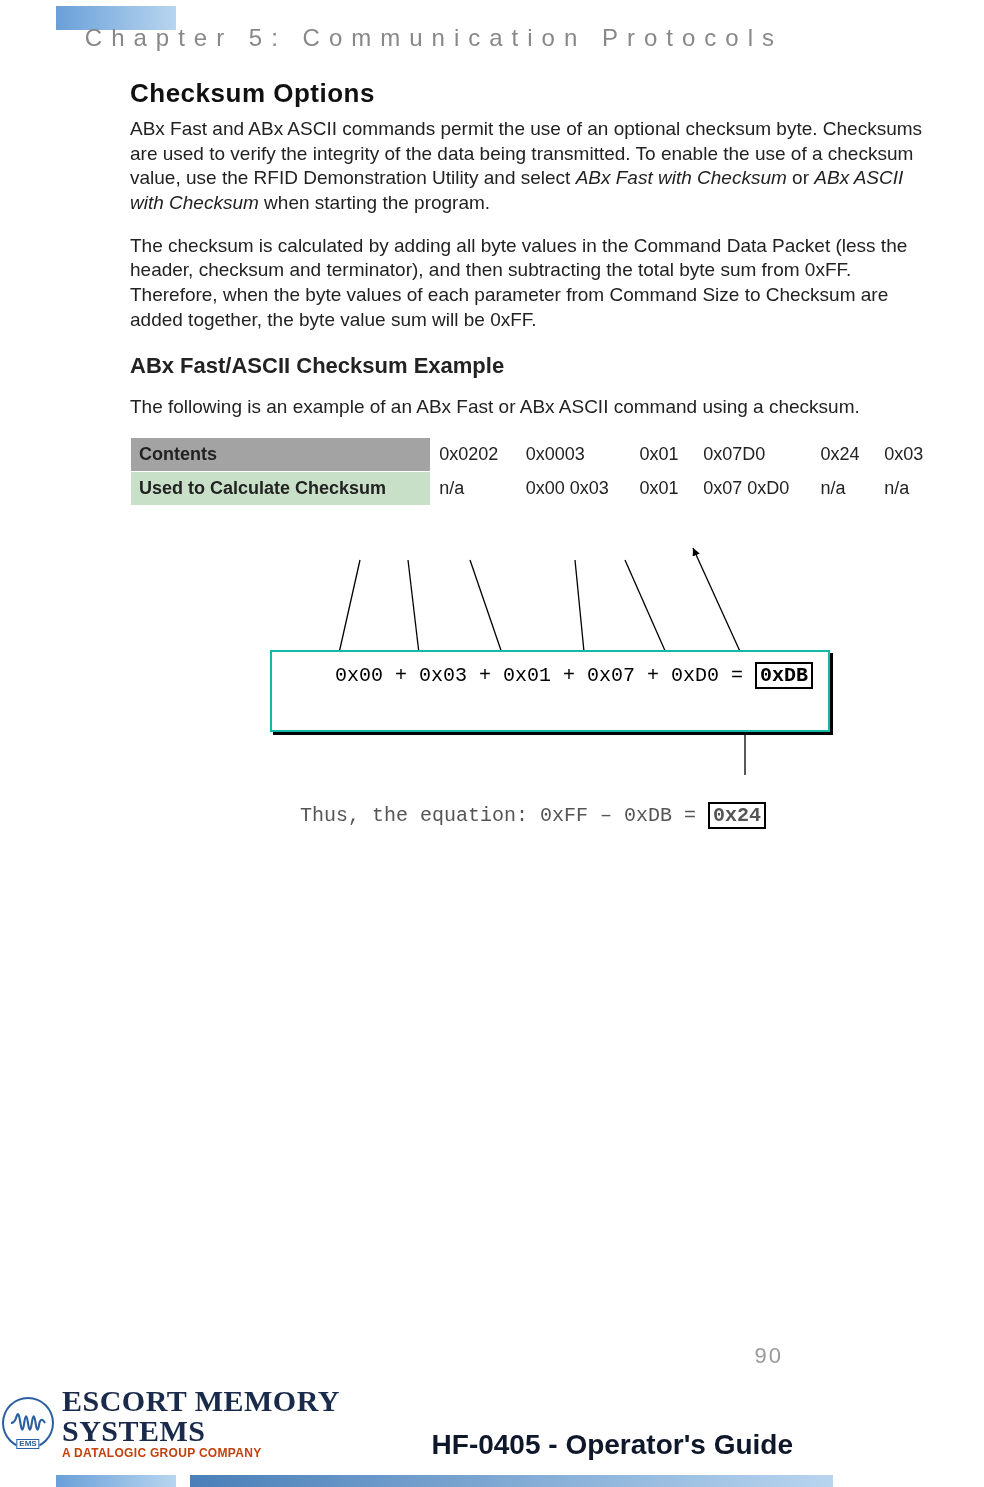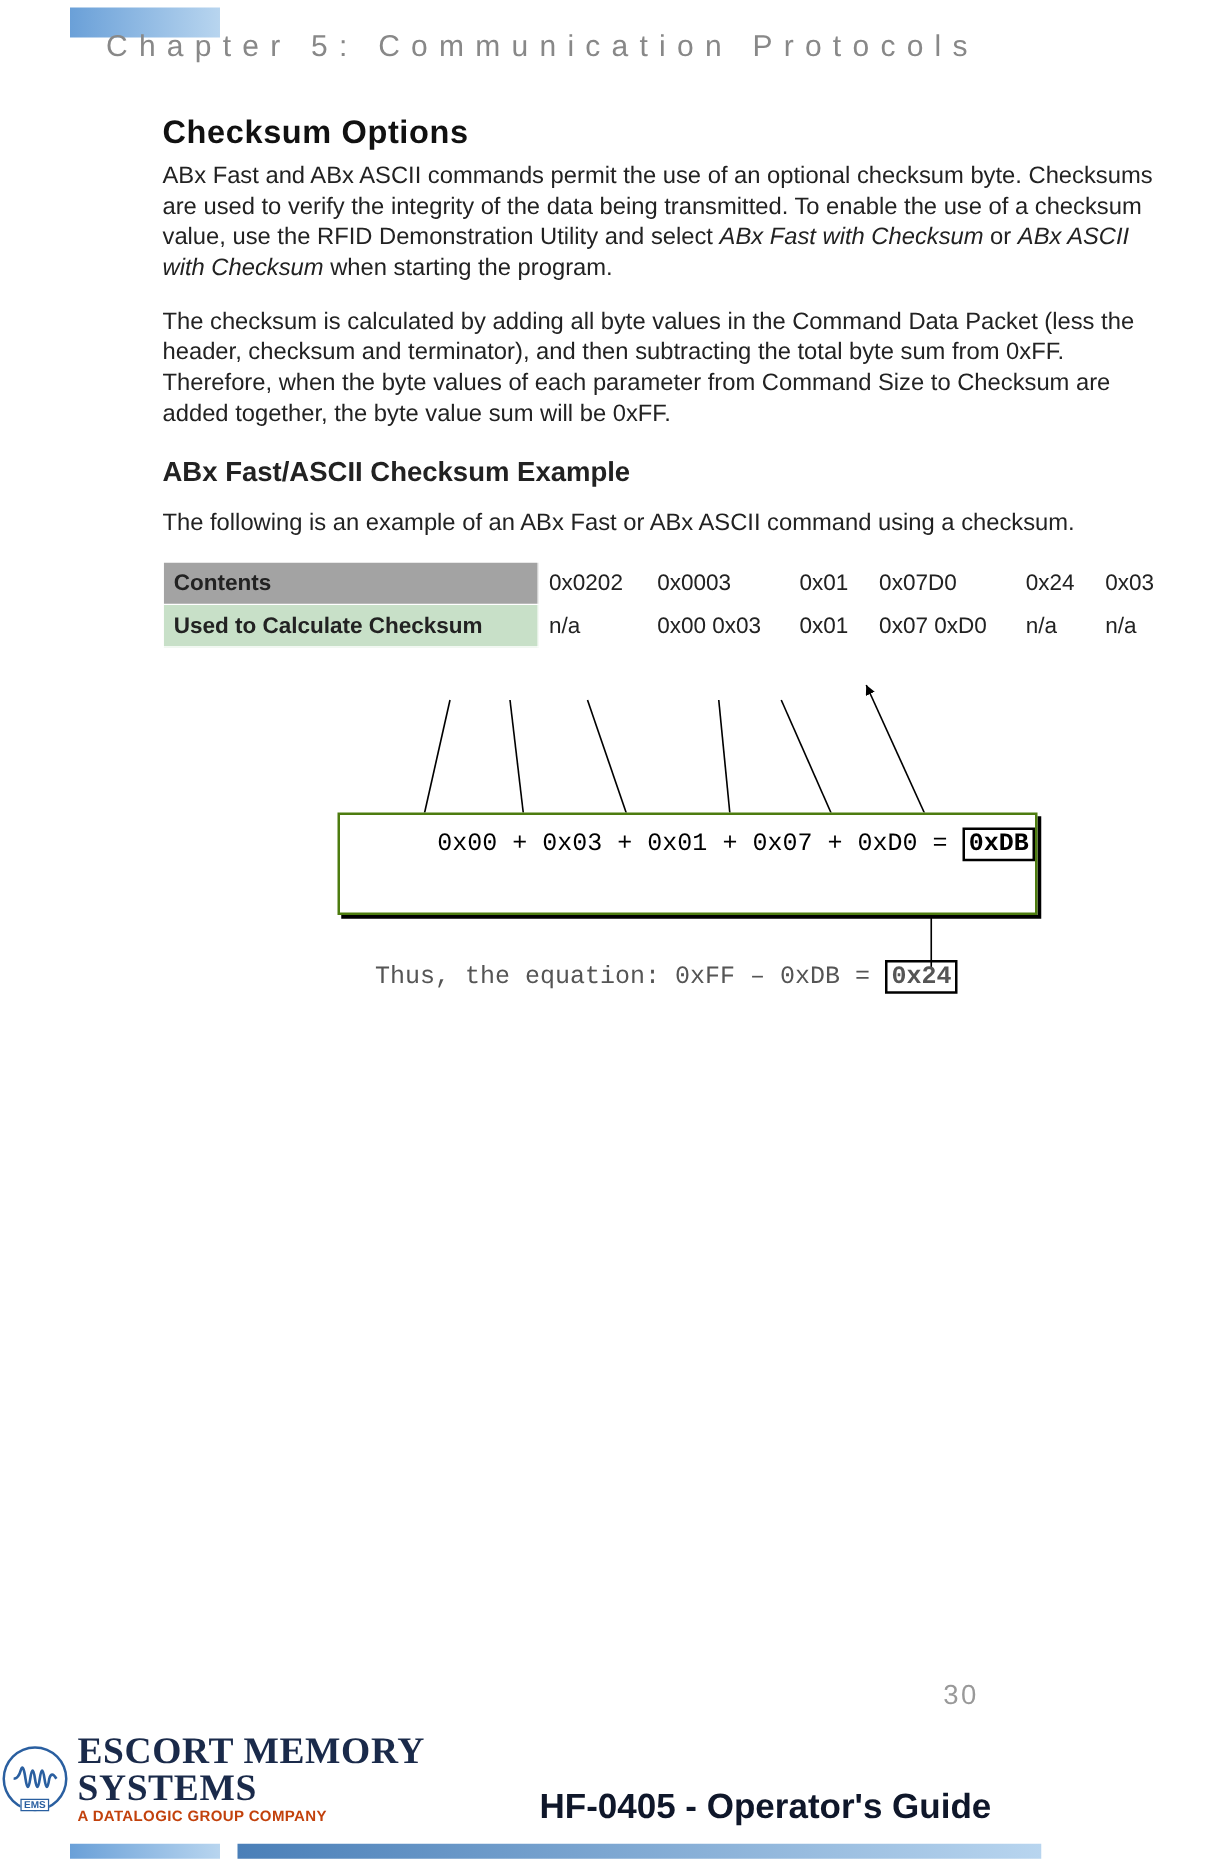--- a/index.html
+++ b/index.html
@@ -26,21 +26,21 @@
     position: absolute;
     top: 24px;
     right: 50px;
     font-family: "Trebuchet MS", Arial, sans-serif;
     font-size: 24px;
     letter-spacing: 9px;
     color: #888;
   }
   .content {
     position: absolute;
-    top: 90px;
+    top: 78px;
     left: 130px;
     width: 810px;
     color: #222;
   }
   .h1 {
     font-family: Arial, sans-serif;
     font-size: 26px;
     font-weight: 900;
     margin: 0 0 8px 0;
     letter-spacing: 0.5px;
@@ -74,37 +74,37 @@
   .hdr-darkgreen { background: #c8e0c8; }
   .fw-bold { font-weight: bold; }
   .u { }
 
   .calc-box {
     position: absolute;
     top: 650px;
     left: 270px;
     width: 560px;
     height: 82px;
-    border: 2px solid #4d7c0f;
+    border: 2px solid #14b8a6;
     box-shadow: 3px 3px 0 #000;
     background: #fff;
     font-family: "Courier New", monospace;
     font-size: 20px;
     padding-top: 12px;
-    text-align: right;
+    text-align: center;
     padding-left: 48px;
   }
   .boxed {
     border: 2px solid #000;
     padding: 0 3px;
     font-weight: bold;
   }
   .equation-line {
     position: absolute;
-    top: 770px;
+    top: 804px;
     left: 300px;
     font-family: "Courier New", monospace;
     font-size: 20px;
     color: #555;
   }
   svg.arrows {
     position: absolute;
     top: 440px;
     left: 130px;
     width: 810px;
@@ -260,21 +260,21 @@
   </svg>
 
   <div class="calc-box">
     <span class="u">0x00</span><span> + </span><span class="u">0x03</span><span> + </span><span class="u">0x01</span><span> + </span><span class="u">0x07</span><span> + </span><span class="u">0xD0</span><span> = </span><span class="boxed">0xDB</span>
   </div>
 
   <div class="equation-line">
     <span>Thus, the equation: </span><span class="u">0xFF</span><span> – </span><span class="u">0xDB</span><span> = </span><span class="boxed">0x24</span>
   </div>
 
-  <div class="page-num">30</div>
+  <div class="page-num">90</div>
 
   <div class="footer-logo-wrap">
     <div class="logo-circ">
       <svg viewBox="0 0 40 30">
         <path d="M2 15 Q6 15 8 8 Q10 1 12 15 Q14 29 16 15 Q18 1 20 15 Q22 29 24 15 Q26 1 28 15 Q30 29 32 15 Q34 8 38 15" stroke="#2a5fa0" stroke-width="2.2" fill="none"></path>
       </svg>
       <div class="ems-badge">EMS</div>
     </div>
     <div class="logo-text">
       <div class="logo-main">ESCORT MEMORY SYSTEMS</div>

